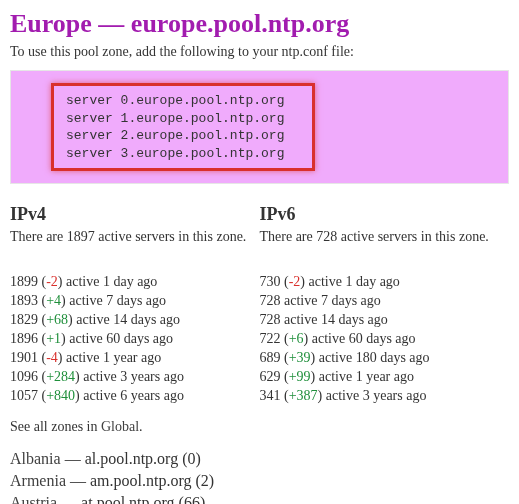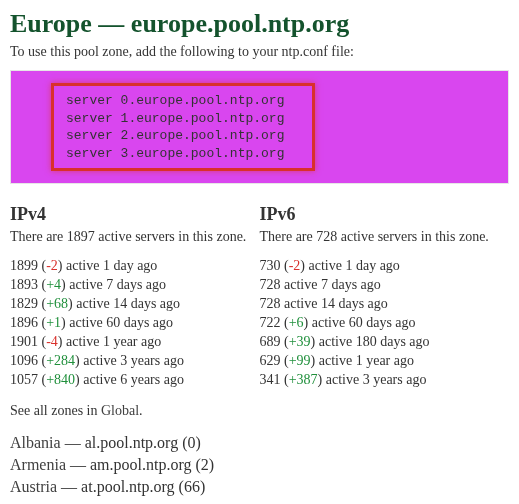--- a/index.html
+++ b/index.html
@@ -8,45 +8,45 @@
     color: #333;
     background: #fff;
     padding: 6px 10px 10px 10px;
     width: 519px;
     font-size: 14px;
     line-height: 1.35;
   }
   h1 {
     font-size: 26px;
     font-weight: 600;
-    color: #14532d;
+    color: #a21caf;
     margin-bottom: 2px;
   }
   .note { font-size: 14px; margin-bottom: 8px; }
   .codebox {
-    background: #d946ef;
+    background: #f0abfc;
     border: 1px solid #e6e6e6;
     padding: 12px 40px;
     margin: 6px 0 18px 0;
   }
   .highlight {
     display: inline-block;
     border: 3px solid #d9302c;
     box-shadow: 0 0 6px rgba(217,48,44,0.6);
     padding: 6px 28px 6px 12px;
     font-family: "Courier New", Courier, monospace;
     font-size: 13px;
     color: #333;
     white-space: pre;
     line-height: 1.35;
   }
   .cols { display: flex; margin-bottom: 12px; }
   .col { flex: 1; }
   .col h2 { font-size: 18px; font-weight: 700; margin-bottom: 2px; }
-  .summary { font-size: 14px; margin-bottom: 10px; }
+  .summary { font-size: 14px; margin-bottom: 26px; }
   .hist-line { font-size: 14px; }
   .delta { }
   .delta.pos { color: #1f8f3b; }
   .delta.neg { color: #d9302c; }
   .see-all { margin: 10px 0 12px 0; }
   a, .link { color: #404040; text-decoration: none; cursor: pointer; }
   .zone-line { font-size: 16px; }
 </style>
 </head>
 <body>

